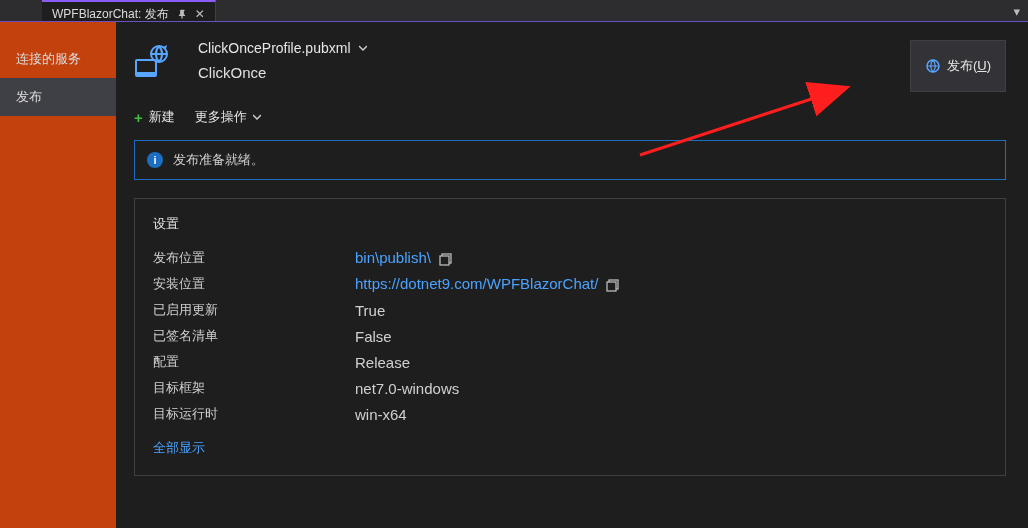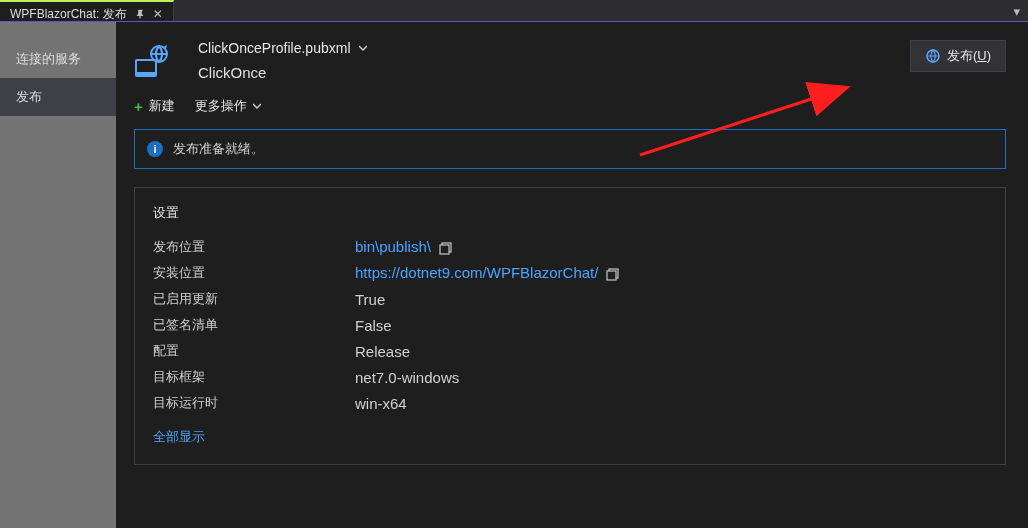--- a/index.html
+++ b/index.html
@@ -7,49 +7,49 @@
 
   
   .tabbar { height: 22px; background: #2d2d30; display: flex; align-items: center; position: relative; }
   .tabbar::after { content:""; position:absolute; left:0; right:0; bottom:0; height:1px; background:#6a50c4; }
   .tab {
     height: 22px; padding: 0 10px; display: flex; align-items: center; gap: 8px;
     background: #1e1e1e; color: #dcdcdc; font-size: 12px;
     border-top: 1px solid #3f3f46; border-right: 1px solid #3f3f46;
     position: relative;
   }
-  .tab.active { border-top: 2px solid #bef264; padding-top: 4px; }
+  .tab.active { border-top: 2px solid #8b5cf6; padding-top: 4px; margin-left: 42px; }
   .tab .pin { width: 10px; height:10px; display:inline-flex; }
   .tab .close { font-size:12px; color:#c0c0c0; }
   .tabbar .right-drop { margin-left:auto; padding:0 8px; color:#bbb; }
 
   
   .split { display:flex; height: calc(528px - 22px); }
-  .sidebar { width:116px; background:#737373; padding-top:18px; }
+  .sidebar { width:116px; background:#c2410c; padding-top:18px; }
   .side-item {
     padding: 10px 16px; font-size:13px; color:#dcdcdc; cursor:default;
   }
   .side-item.selected { background:#3f3f46; }
 
   .main { flex:1; padding: 12px 0 12px 0; overflow:auto; }
 
   
   .profile-row { display:flex; align-items:flex-start; padding:6px 22px 10px 18px; }
   .profile-icon {
     width:36px; height:36px; position:relative; flex:0 0 auto; margin-top:4px;
   }
   .profile-icon svg { width:36px; height:36px; }
   .profile-text { margin-left:28px; display:flex; flex-direction:column; gap:8px; }
   .profile-name-row { display:flex; align-items:center; gap:8px; color:#e6e6e6; font-size:14px; }
   .chev { width:8px; height:8px; display:inline-flex; }
   .profile-sub { color:#e0e0e0; font-size:15px; }
 
   .publish-btn {
     margin-left:auto; background:#333337; border:1px solid #3f3f46; color:#e6e6e6;
-    padding:6px 14px; display:flex; align-items:center; gap:6px; font-size:13px;
+    padding:16px 14px; display:flex; align-items:center; gap:6px; font-size:13px;
   }
   .publish-btn svg { width:16px; height:16px; }
   .hotkey { text-decoration: underline; }
 
   
   .toolbar-row { display:flex; align-items:center; gap:20px; padding: 6px 22px 14px 18px; }
   .new-btn { display:flex; align-items:center; gap:6px; color:#e6e6e6; font-size:13px; }
   .plus { color:#3fbf3f; font-size:15px; font-weight:bold; line-height:1; }
   .more-btn { display:flex; align-items:center; gap:6px; color:#e6e6e6; font-size:13px;justify-content:center; }
 

